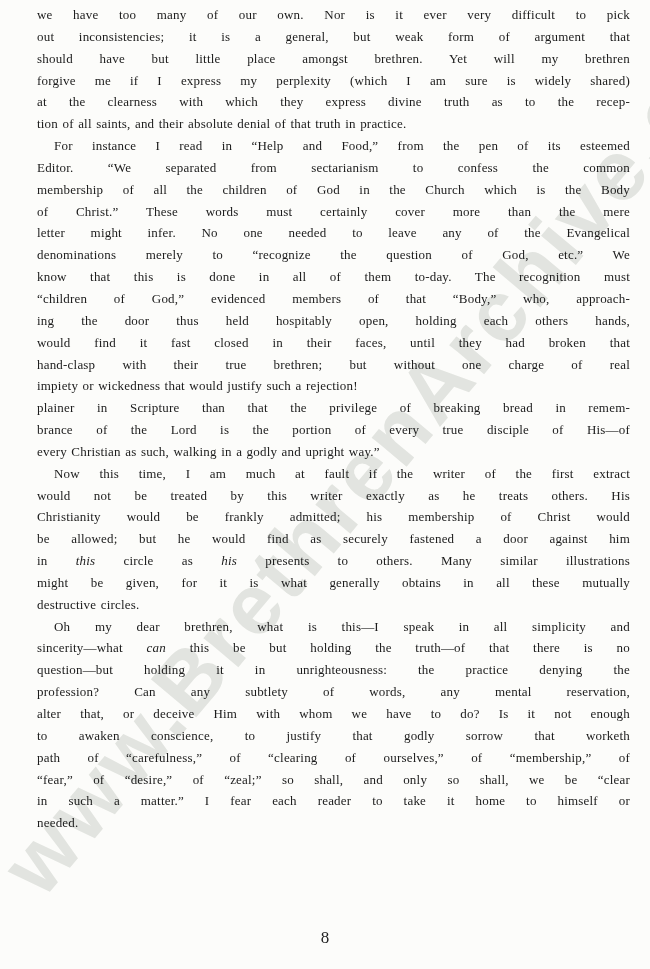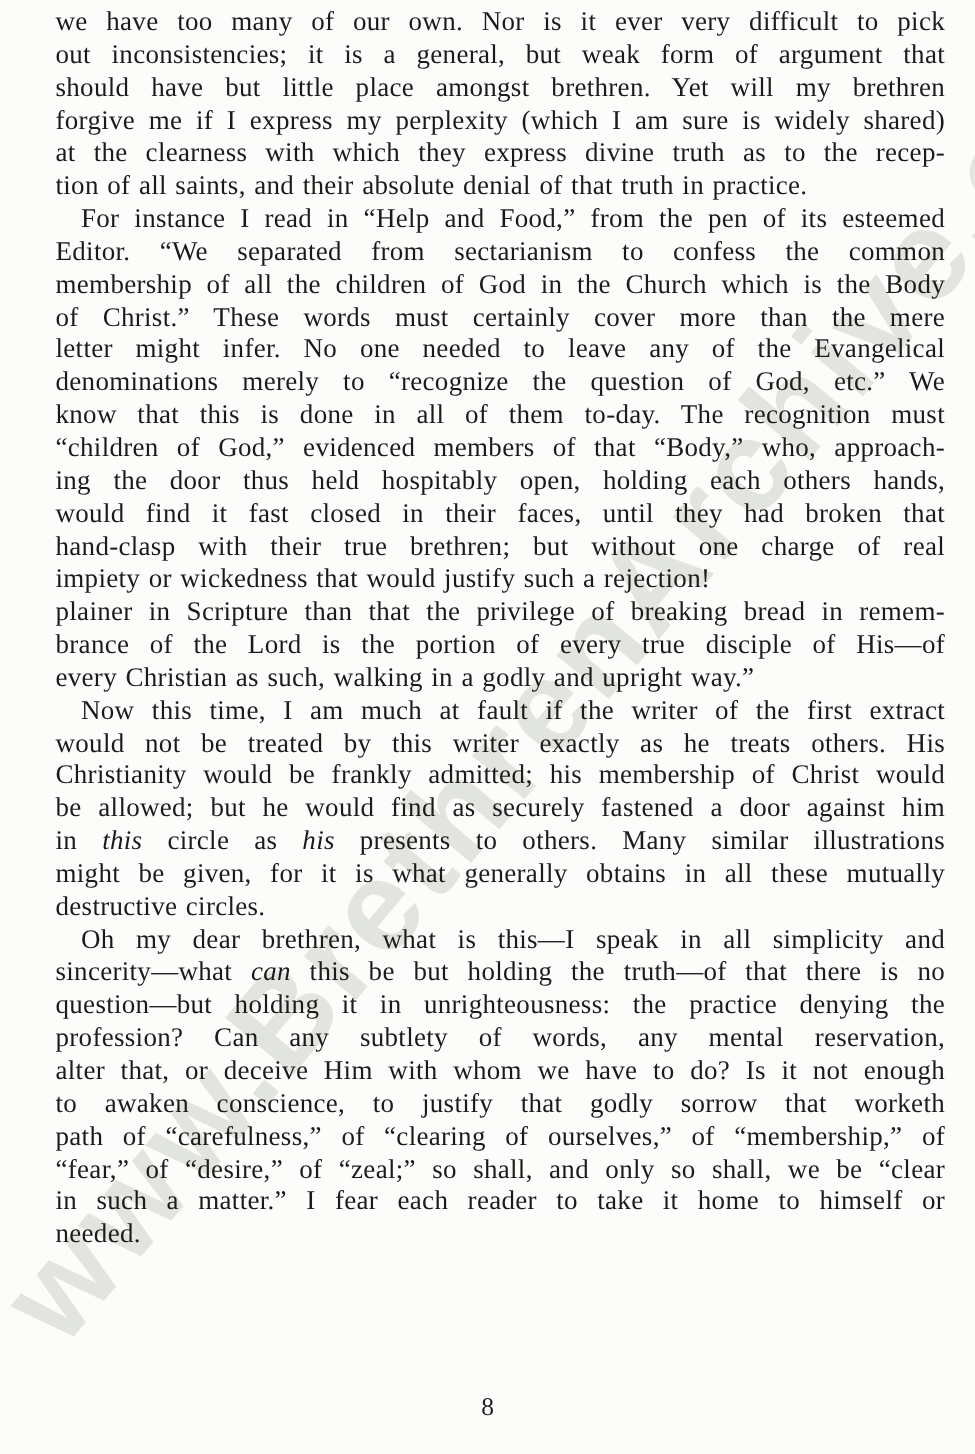--- a/index.html
+++ b/index.html
@@ -31,21 +31,21 @@
     user-select: none;
     pointer-events: none;
   }
   .text-column {
     position: absolute;
     left: 37px;
     top: 4px;
     width: 593px;
     z-index: 1;
     color: #1b1b1b;
-    font-size: 18px;
+    font-size: 13px;
     line-height: 21.85px;
     letter-spacing: 0.2px;
   }
   .para { margin: 0; }
   .line {
     text-align: justify;
     text-align-last: justify;
     word-spacing: 1px;
     height: 21.85px;
     overflow: visible;

